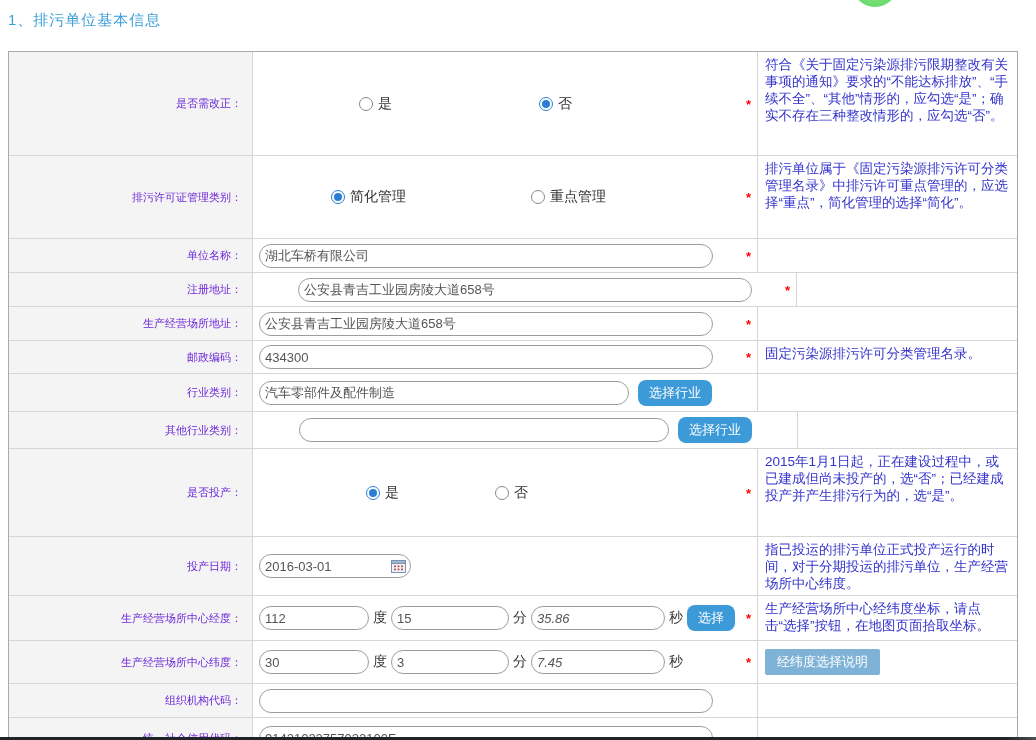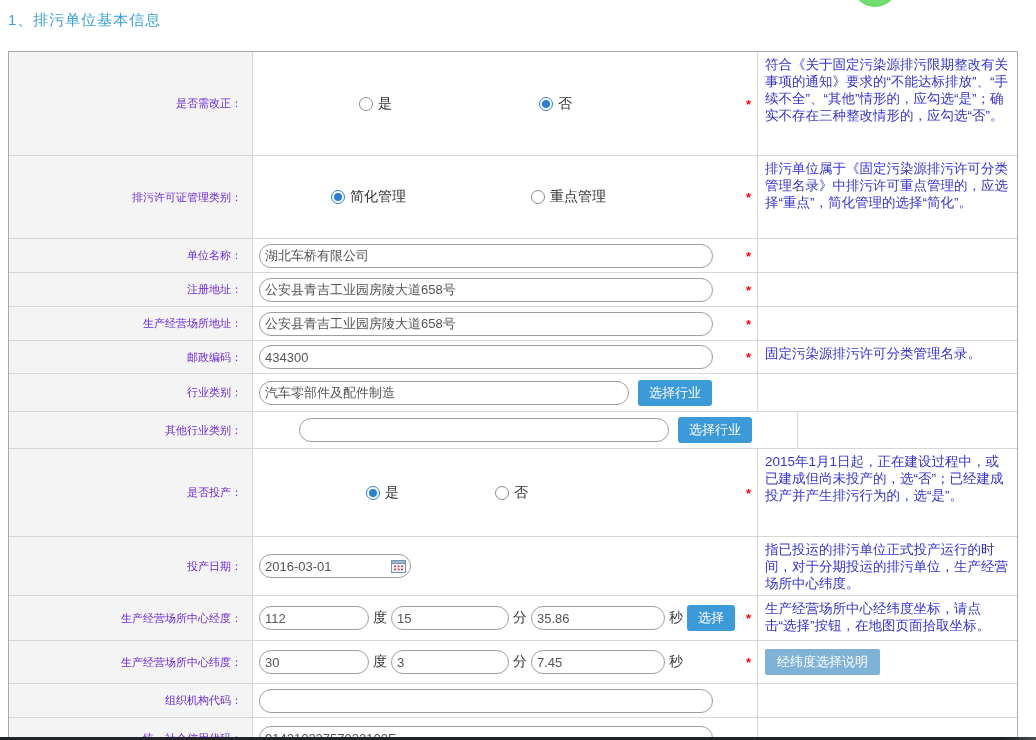--- a/index.html
+++ b/index.html
@@ -37,40 +37,40 @@
     flex:1 1 auto; padding:4px 7px; font-size:13.5px; line-height:17px;
     color:#3333cc; display:block;
   }
   .cell-help.with-btn { padding-top:8px; }
   .req {
     position:absolute; right:6px; top:50%; transform:translateY(-50%);
     color:#ff0000; font-size:13px; font-weight:bold;
   }
   
   .r0 { height:104px; } .r1 { height:83px; }
-  .r2 { height:34px; } .r3 { height:34px; } .r4 { height:34px; } .r5 { height:33px; }
+  .r2 { height:34px; } .r3 { height:34px;gap:39px; } .r4 { height:34px; } .r5 { height:33px; }
   .r6 { height:38px; } .r7 { height:37px;gap:40px; }
   .r8 { height:88px; } .r9 { height:59px; }
   .r10 { height:45px; } .r11 { height:43px; }
   .r12 { height:34px; } .r13 { height:40px; }
 
   input.txt {
     height:24px; border:1px solid #9d9d9d; border-radius:12px;
     font-size:13px; color:#555; padding:0 5px; background:#fff; outline:none;
     font-family:"Liberation Sans","DejaVu Sans",sans-serif;
   }
   .w-full { width:454px; }
   .w-ind  { width:370px; }
   .w-deg  { width:110px; }
   .w-min  { width:118px; }
-  .w-sec  { width:134px; }
+  .w-sec  { width:134px;font-style:italic; }
   .unit { font-size:14px; color:#333; margin:0 4px 0 4px; }
 
   .btn-blue {
-    background:#3d9ad9; color:#fff; border:none; border-radius:3px;
+    background:#3d9ad9; color:#fff; border:none; border-radius:8px;
     font-size:13px; height:26px; padding:0 11px; margin-left:9px; cursor:pointer;
     font-family:"Liberation Sans","DejaVu Sans",sans-serif;
   }
   .btn-pick { margin-left:8px; }
   .btn-side {
     background:#7fb2d7; color:#fff; border:none; border-radius:2px;
     font-size:13px; height:26px; padding:0 12px; cursor:pointer;
     font-family:"Liberation Sans","DejaVu Sans",sans-serif;
   }
 

